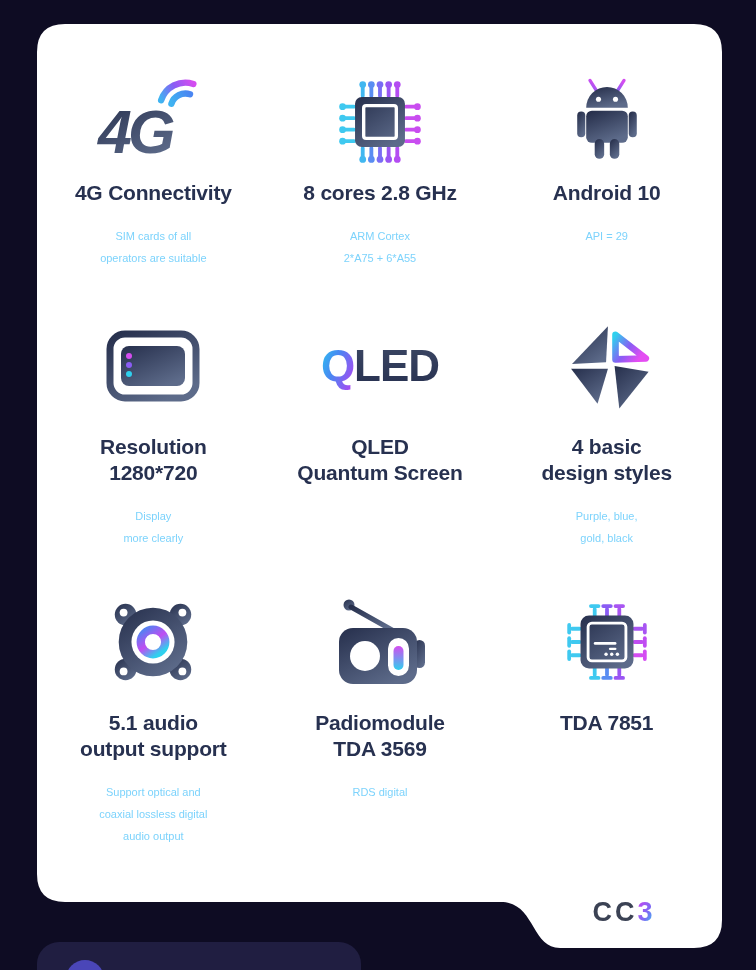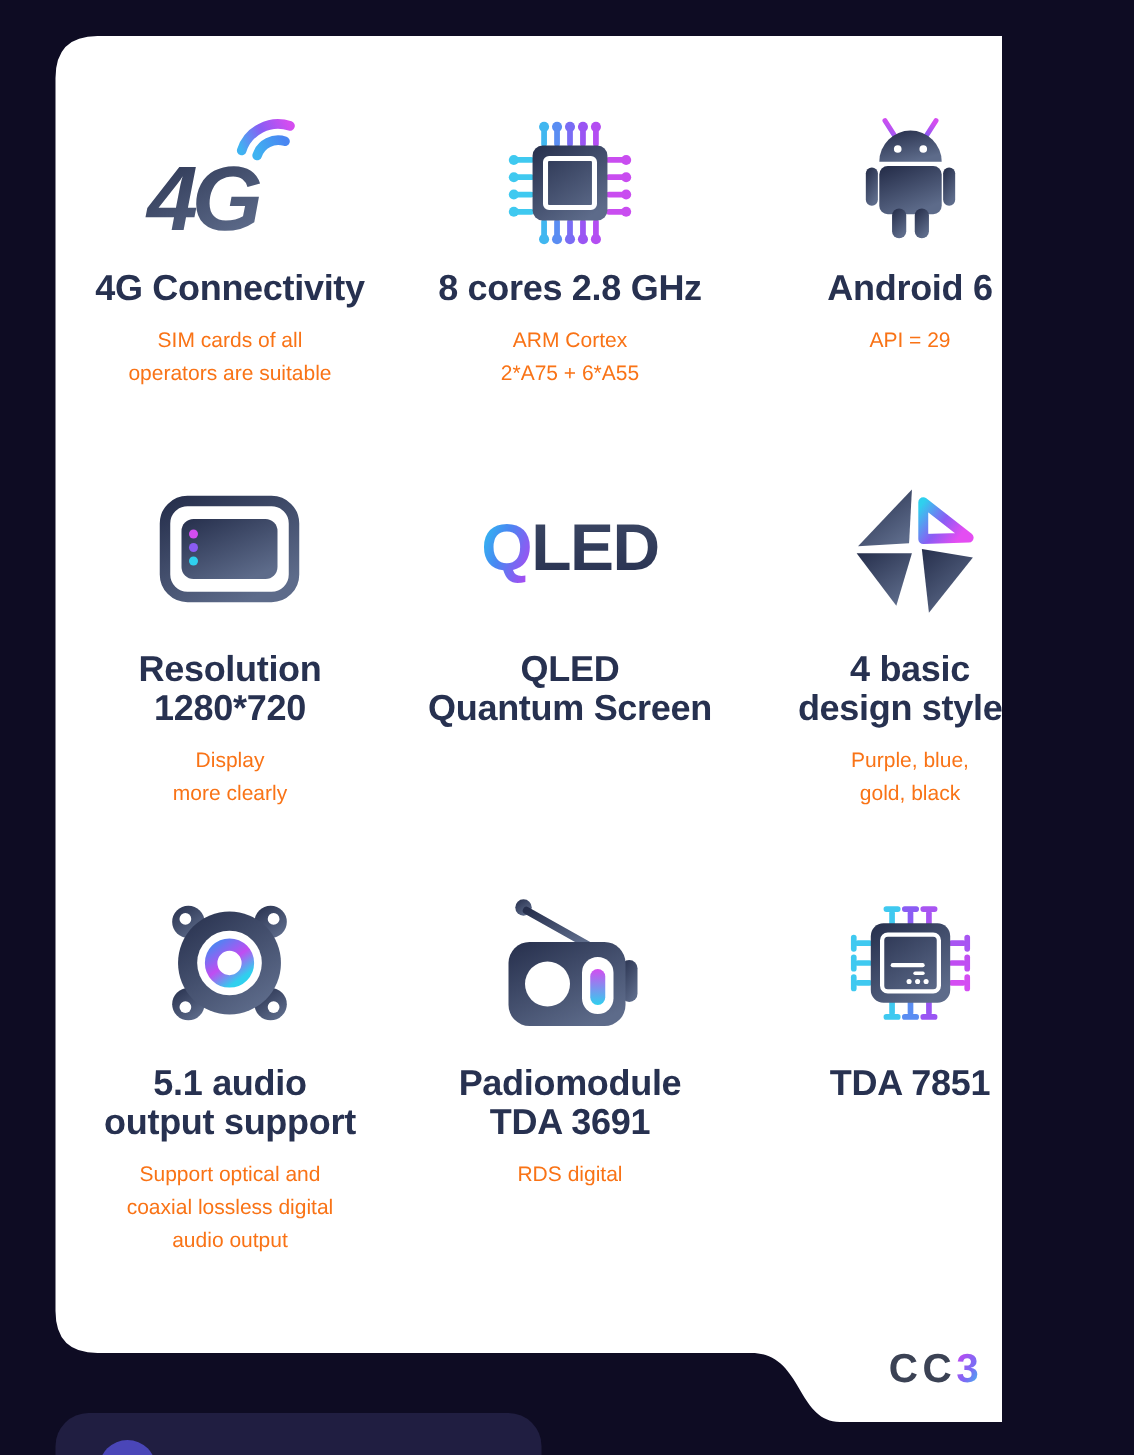--- a/index.html
+++ b/index.html
@@ -1,26 +1,26 @@
 <!DOCTYPE html>
 <html><head>
 <meta charset="utf-8">
 <style>
   html,body{margin:0;padding:0;}
   body{font-family:"Liberation Sans",sans-serif;background:#0e0c23;}
-  .stage{position:relative;width:668px;height:970px;background:#0e0c23;overflow:hidden;}
+  .stage{position:relative;width:756px;height:970px;background:#0e0c23;overflow:hidden;}
   .card-shape{position:absolute;left:0;top:0;}
   .features{position:absolute;left:40px;top:74px;width:680px;display:grid;
     grid-template-columns:repeat(3,1fr);grid-template-rows:244px 276px 300px;}
   .cell{display:flex;flex-direction:column;align-items:center;text-align:center;}
   .icon-box{height:96px;display:flex;align-items:center;justify-content:center;margin-bottom:10px;}
   .cell.r2 .icon-box,.cell.r3 .icon-box{margin-bottom:20px;}
-  .title{font-size:24px;line-height:26px;font-weight:700;color:#273150;
+  .title{font-size:21px;line-height:26px;font-weight:700;color:#273150;
     white-space:pre-line;letter-spacing:-0.2px;}
-  .desc{margin-top:9px;font-size:14px;line-height:22px;color:#f97316;white-space:pre-line;}
+  .desc{margin-top:19px;font-size:11px;line-height:22px;color:#7dd3fc;white-space:pre-line;}
   .qled-word{font-size:44px;font-weight:700;letter-spacing:-1px;line-height:1;}
   .qled-q{background:linear-gradient(110deg,#2fb9f0 10%,#4a86f2 45%,#a44df2 90%);
     -webkit-background-clip:text;background-clip:text;color:transparent;}
   .qled-led{background:linear-gradient(180deg,#3c4764,#273150);
     -webkit-background-clip:text;background-clip:text;color:transparent;text-decoration:underline;}
   .cc3{position:absolute;left:559px;top:897px;width:130px;text-align:center;
     font-size:27px;font-weight:700;letter-spacing:3px;line-height:30px;}
   .cc3-cc{color:#3b4254;}
   .cc3-3{background:linear-gradient(120deg,#b44df2 20%,#7a6cf4 55%,#2fd0ee 90%);
     -webkit-background-clip:text;background-clip:text;color:transparent;}
@@ -176,21 +176,21 @@
           <path d="M33 35 A22 22 0 0 1 77 35 Z" fill="url(#sl3)"></path>
           <circle cx="46" cy="26" r="2.7" fill="#ffffff"></circle>
             <circle cx="64" cy="26" r="2.7" fill="#ffffff"></circle>
           <rect x="33" y="38" width="44" height="34" rx="6" fill="url(#sl3)"></rect>
           <rect x="23.5" y="39" width="8.5" height="27" rx="4.2" fill="url(#sl3)"></rect>
           <rect x="78" y="39" width="8.5" height="27" rx="4.2" fill="url(#sl3)"></rect>
           <rect x="42" y="68" width="10" height="21" rx="5" fill="url(#sl3)"></rect>
           <rect x="58" y="68" width="10" height="21" rx="5" fill="url(#sl3)"></rect>
         </svg>
       </div>
-      <div class="title">Android 6</div>
+      <div class="title">Android 10</div>
       <div class="desc">API = 29</div>
     </div>
 
     <div class="cell r2">
       <div class="icon-box">
         <svg width="100" height="78" viewBox="0 0 100 76">
           <defs>
             <linearGradient id="sl4" x1="0" y1="0" x2="0.7" y2="1">
               <stop offset="0" stop-color="#262f4c"></stop>
                 <stop offset="1" stop-color="#5d6b8a"></stop>
@@ -299,21 +299,21 @@
           <circle cx="19" cy="9" r="5.5" fill="url(#sl8)"></circle>
           <line x1="21" y1="11" x2="62" y2="34" stroke="url(#sl8)" stroke-width="5" stroke-linecap="round"></line>
           <rect x="84" y="44" width="11" height="28" rx="5.5" fill="url(#sl8)"></rect>
           <rect x="9" y="32" width="78" height="56" rx="14" fill="url(#sl8)"></rect>
           <circle cx="35" cy="60" r="15" fill="#ffffff"></circle>
           <rect x="58" y="42" width="21" height="38" rx="10.5" fill="#ffffff"></rect>
           <rect x="63.5" y="50" width="10" height="24" rx="5" fill="url(#bar8)"></rect>
         </svg>
       </div>
       <div class="title">Padiomodule
-TDA 3691</div>
+TDA 3569</div>
       <div class="desc">RDS digital</div>
     </div>
 
     <div class="cell r3">
       <div class="icon-box">
         <svg width="104" height="96" viewBox="0 0 110 100">
           <defs>
             <linearGradient id="sl9" x1="0" y1="0" x2="0.7" y2="1">
               <stop offset="0" stop-color="#262f4c"></stop>
                 <stop offset="1" stop-color="#5d6b8a"></stop>

